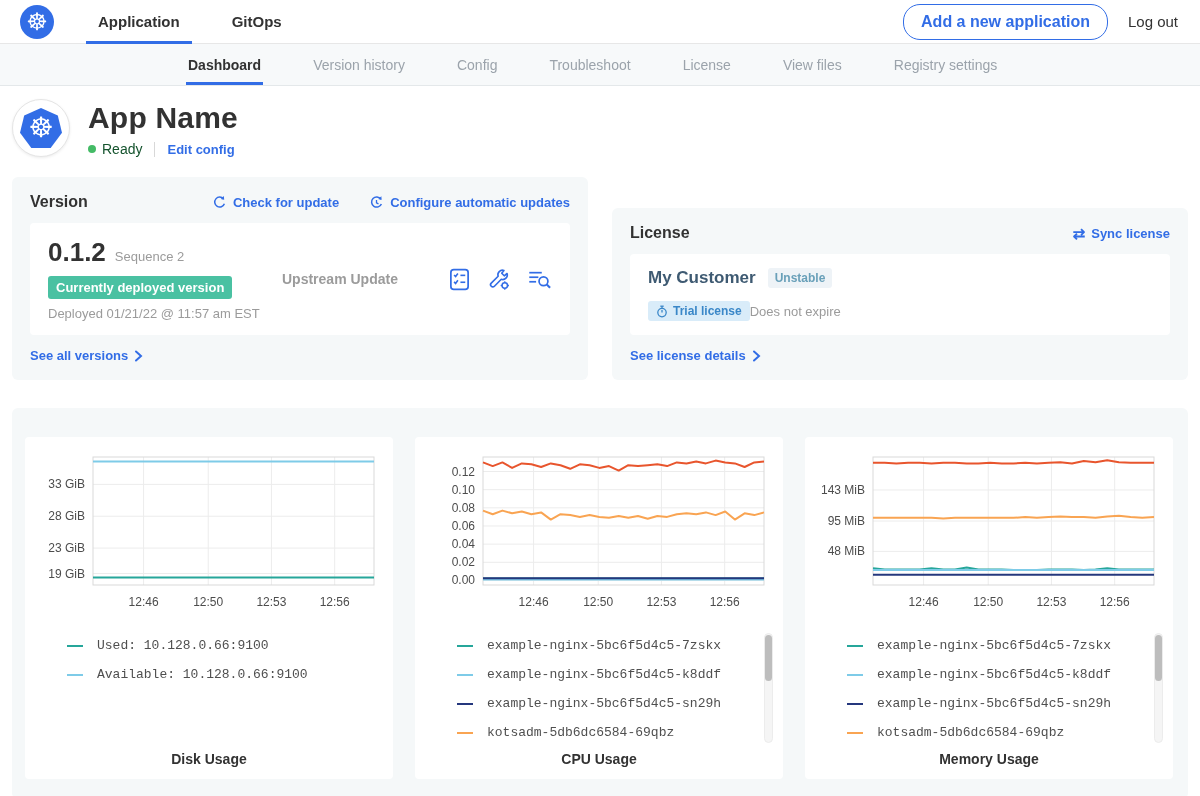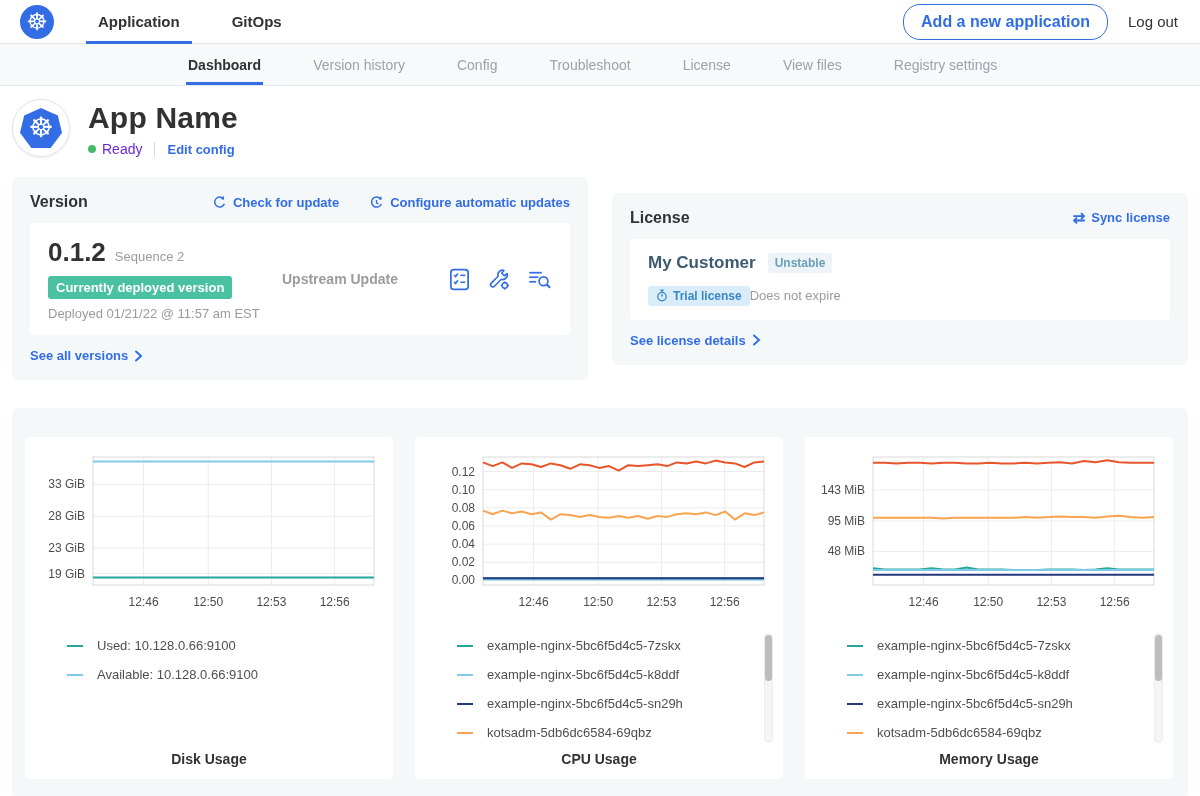--- a/index.html
+++ b/index.html
@@ -28,28 +28,28 @@
   .subnav-tab.active::after { content:""; position:absolute; left:-2px; right:-2px; bottom:0; height:3px; background:#326de6; }
 
   
   .app-header { display:flex; padding:13px 0 12px 12px; background:#fff; }
   .app-logo { width:58px; height:58px; border-radius:50%; background:#fff; border:1px solid #e5e5e5; box-shadow:0 1px 3px rgba(0,0,0,.08); display:flex; align-items:center; justify-content:center; flex:0 0 auto; }
   .hept { width:42px; height:40px; background:#326de6; clip-path:polygon(50% 0%, 90% 19%, 100% 62%, 73% 100%, 27% 100%, 0% 62%, 10% 19%); color:#fff; display:flex; align-items:center; justify-content:center; font-size:28px; line-height:1; }
   .app-head-text { margin-left:18px; padding-top:2px; }
   .app-title { margin:0; font-size:30px; font-weight:bold; color:#323232; letter-spacing:.2px; }
   .status-row { display:flex; align-items:center; margin-top:6px; }
   .dot { width:8px; height:8px; border-radius:50%; background:#44bb66; margin-right:6px; }
-  .status-text { font-size:14px; color:#6d28d9; }
+  .status-text { font-size:14px; color:#14532d; }
   .vdiv { width:1px; height:15px; background:#d8d8d8; margin:0 12px; }
   .link { color:#326de6; font-weight:bold; font-size:13px; display:inline-flex; align-items:center; gap:6px; }
   .link svg, .link .glyph { flex:0 0 auto; }
   .glyph { font-size:15px; line-height:1; color:#326de6; }
 
   
-  .cards-row { display:flex; gap:24px; margin:8px 12px 0; align-items:center; }
+  .cards-row { display:flex; gap:24px; margin:8px 12px 0; align-items:flex-end; }
   .card { background:#f5f8f9; border-radius:6px; padding:16px 18px; }
   .card-head { display:flex; align-items:center; justify-content:space-between; margin-bottom:12px; }
   .card-head h2 { margin:0; font-size:16px; font-weight:bold; color:#323232; }
   .head-links { display:flex; gap:30px; }
   .inner { background:#fff; border-radius:4px; padding:14px 18px; }
 
   .version-card { width:576px; flex:0 0 auto; }
   .version-inner { display:flex; align-items:center; }
   .v-left { width:222px; flex:0 0 auto; }
   .v-num-row { display:flex; align-items:baseline; }
@@ -71,21 +71,21 @@
   .expiry { font-size:13px; color:#9b9b9b; }
 
   
   .monitoring-card { margin:28px 12px 0; padding:15px 13px 20px; }
   .mon-head { display:flex; align-items:center; justify-content:space-between; padding:0 6px; }
   .mon-head h2 { margin:0; font-size:16px; font-weight:bold; }
   .charts-row { display:flex; gap:22px; margin-top:14px; }
   .chart-card { background:#fff; border-radius:4px; width:368px; height:342px; padding:10px 12px; position:relative; }
   .chart-svg text { font-size:12px; fill:#4c4c4c; font-family:"Liberation Sans", sans-serif; }
   .legend { margin-top:12px; position:relative; padding-left:30px; }
-  .legend-item { display:flex; align-items:center; height:29px; }
+  .legend-item { display:flex; align-items:center; height:29px;font-family:Liberation Mono, monospace; }
   .legend-swatch { width:16px; height:0; border-top:2px solid; margin-right:14px; flex:0 0 auto; }
   .legend-label { font-size:13px; color:#4f4f4f; white-space:nowrap; }
   .legend-scrollbar { position:absolute; right:-2px; top:2px; width:9px; height:110px; background:#f5f5f5; border:1px solid #ececec; border-radius:5px; }
   .legend-thumb { position:absolute; left:0px; top:1px; width:7px; height:46px; background:#bdbdbd; border-radius:4px; }
   .chart-title { position:absolute; bottom:12px; left:0; right:0; text-align:center; font-size:14px; font-weight:bold; color:#323232; }
 </style>
 </head>
 <body>
 
 <header class="topbar">

